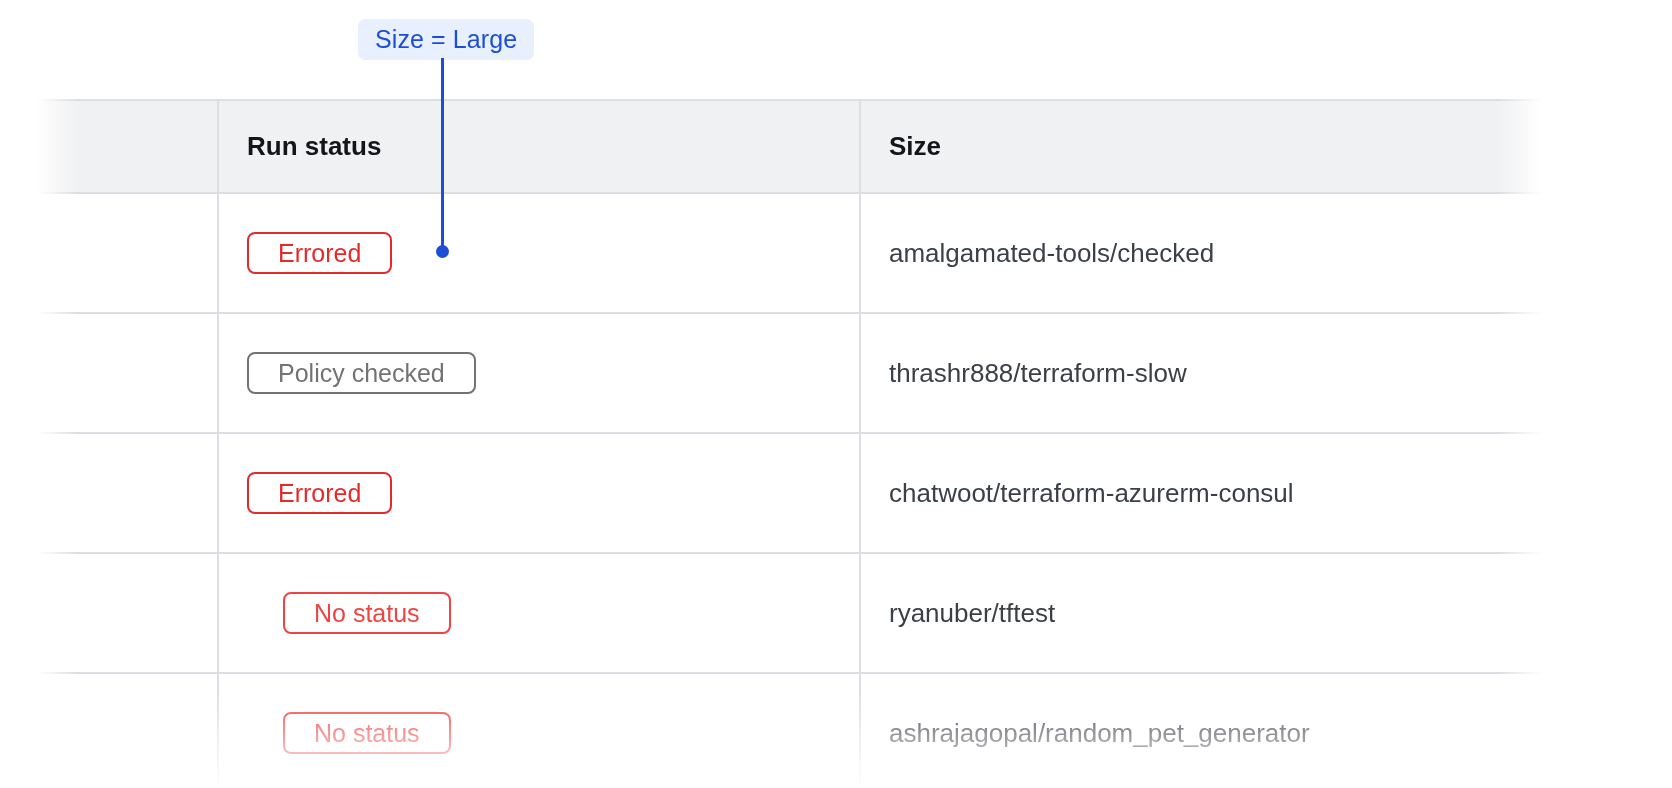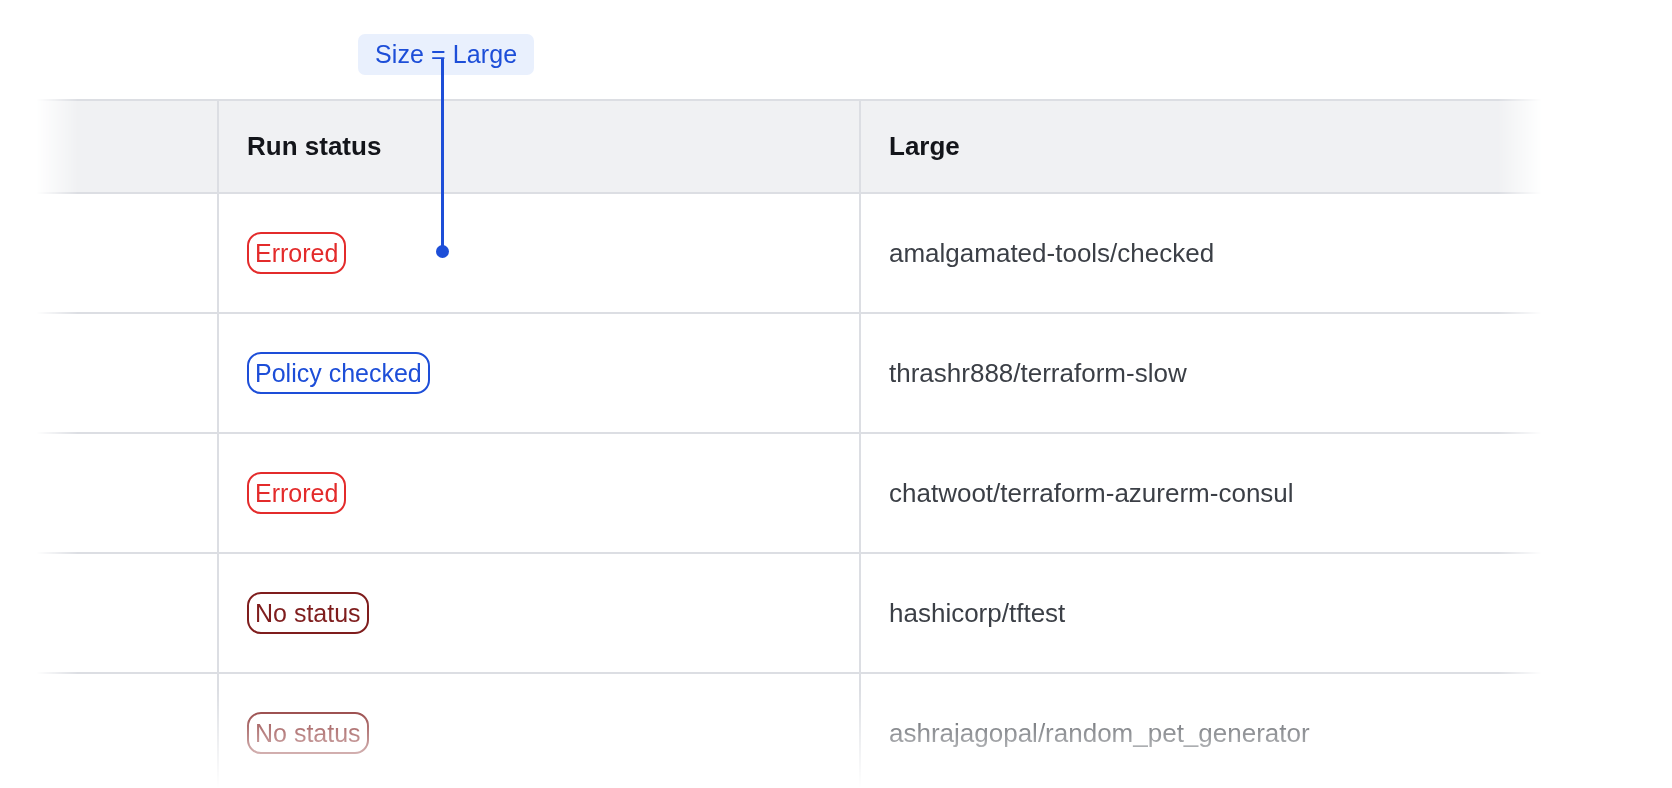--- a/index.html
+++ b/index.html
@@ -19,21 +19,21 @@
     position: relative;
     width: 1672px;
     height: 788px;
     background: #ffffff;
   }
 
   
   .callout-label {
     position: absolute;
     left: 358px;
-    top: 34px;
+    top: 19px;
     height: 41px;
     display: flex;
     align-items: center;
     padding: 0 17px;
     background: #e9f0fd;
     border-radius: 7px;
     color: #1d4ed8;
     font-size: 25px;
     line-height: 1;
     letter-spacing: 0.1px;
@@ -120,51 +120,51 @@
     white-space: nowrap;
   }
   table.grid tbody td.spacer-cell,
   table.grid tbody td.tail-cell { padding-left: 0; }
 
   .badge {
     display: inline-flex;
     align-items: center;
     justify-content: center;
     height: 42px;
-    padding: 0 6px;
+    padding: 0 29px;
     border: 2px solid currentColor;
-    border-radius: 14px;
+    border-radius: 8px;
     font-size: 25px;
     line-height: 1;
     background: #ffffff;
     box-sizing: border-box;
     white-space: nowrap;
   }
   .badge.errored { color: #e32b2b; }
-  .badge.policy  { color: #1d4ed8; }
-  .badge.nostatus{ color: #7f1d1d; }
+  .badge.policy  { color: #737373; }
+  .badge.nostatus{ color: #ef4444; margin-left: 36px; }
 </style>
 </head>
 <body>
 
 <div class="stage">
 
   <div class="table-wrap">
     <table class="grid">
       <colgroup>
         <col class="c-spacer">
           <col class="c-status">
           <col class="c-repo">
           <col class="c-tail">
       </colgroup>
       <thead>
         <tr class="head">
           <th class="spacer-head"></th>
           <th>Run status</th>
-          <th>Large</th>
+          <th>Size</th>
           <th class="tail-head"></th>
         </tr>
       </thead>
       <tbody>
 
         <tr>
           <td class="spacer-cell"></td>
           <td>
             <span class="badge errored">Errored</span>
           </td>
@@ -188,21 +188,21 @@
           </td>
           <td>chatwoot/terraform-azurerm-consul</td>
           <td class="tail-cell"></td>
         </tr>
 
         <tr>
           <td class="spacer-cell"></td>
           <td>
             <span class="badge nostatus">No status</span>
           </td>
-          <td>hashicorp/tftest</td>
+          <td>ryanuber/tftest</td>
           <td class="tail-cell"></td>
         </tr>
 
         <tr>
           <td class="spacer-cell"></td>
           <td>
             <span class="badge nostatus">No status</span>
           </td>
           <td>ashrajagopal/random_pet_generator</td>
           <td class="tail-cell"></td>

